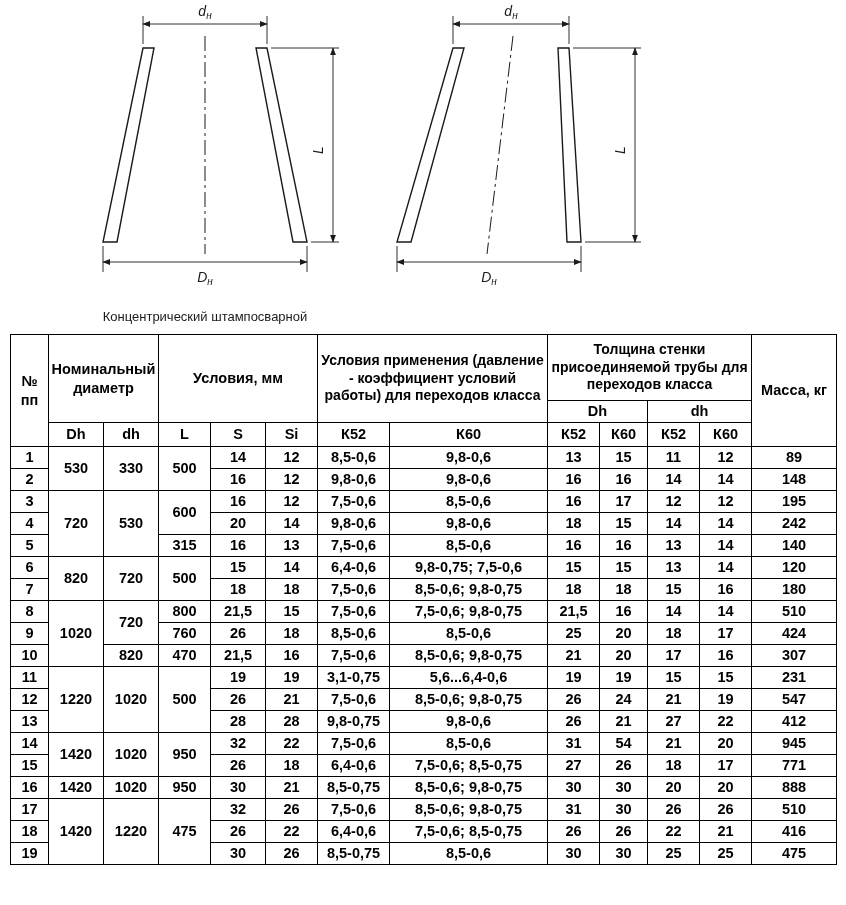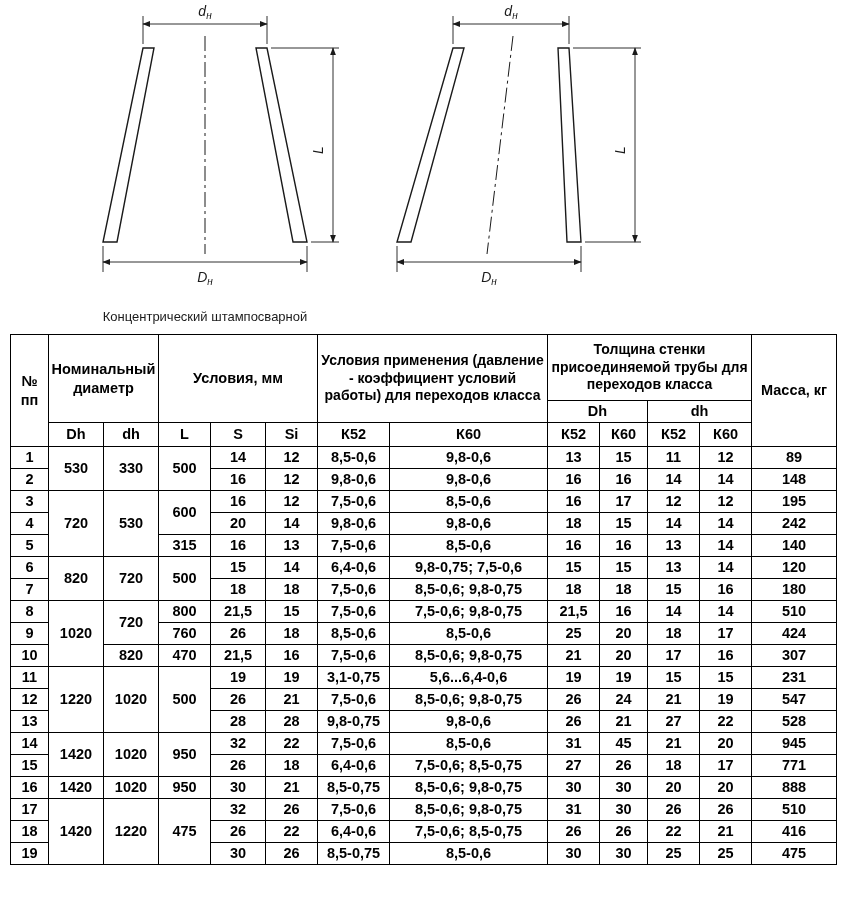--- a/index.html
+++ b/index.html
@@ -335,33 +335,33 @@
       <tr>
         <td>13</td>
         <td>28</td>
         <td>28</td>
         <td>9,8-0,75</td>
         <td>9,8-0,6</td>
         <td>26</td>
         <td>21</td>
         <td>27</td>
         <td>22</td>
-        <td>528</td>
+        <td>412</td>
       </tr>
       <tr>
         <td>14</td>
         <td rowspan="2">1420</td>
         <td rowspan="2">1020</td>
         <td rowspan="2">950</td>
         <td>32</td>
         <td>22</td>
         <td>7,5-0,6</td>
         <td>8,5-0,6</td>
         <td>31</td>
-        <td>45</td>
+        <td>54</td>
         <td>21</td>
         <td>20</td>
         <td>945</td>
       </tr>
       <tr>
         <td>15</td>
         <td>26</td>
         <td>18</td>
         <td>6,4-0,6</td>
         <td>7,5-0,6; 8,5-0,75</td>

